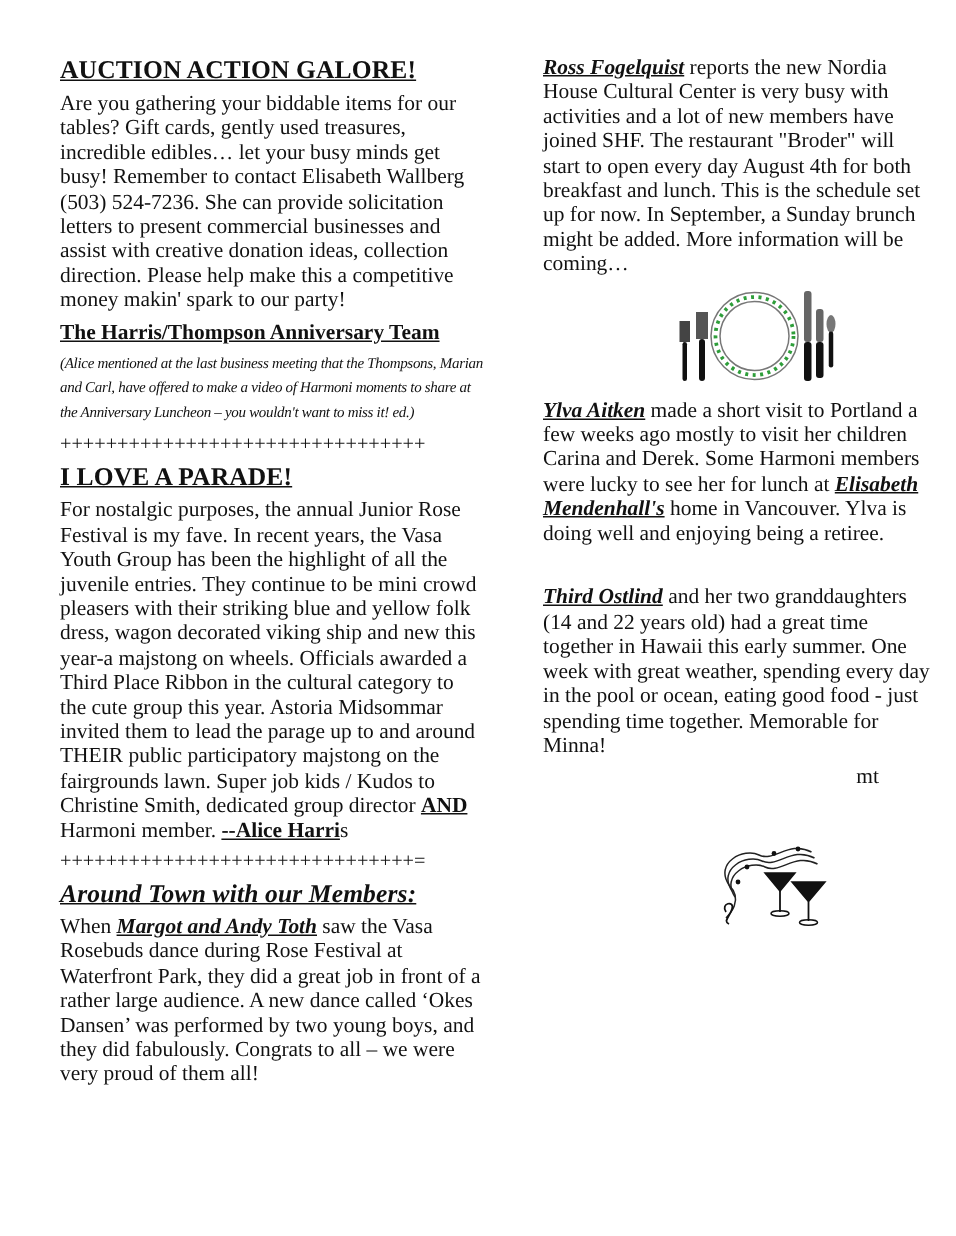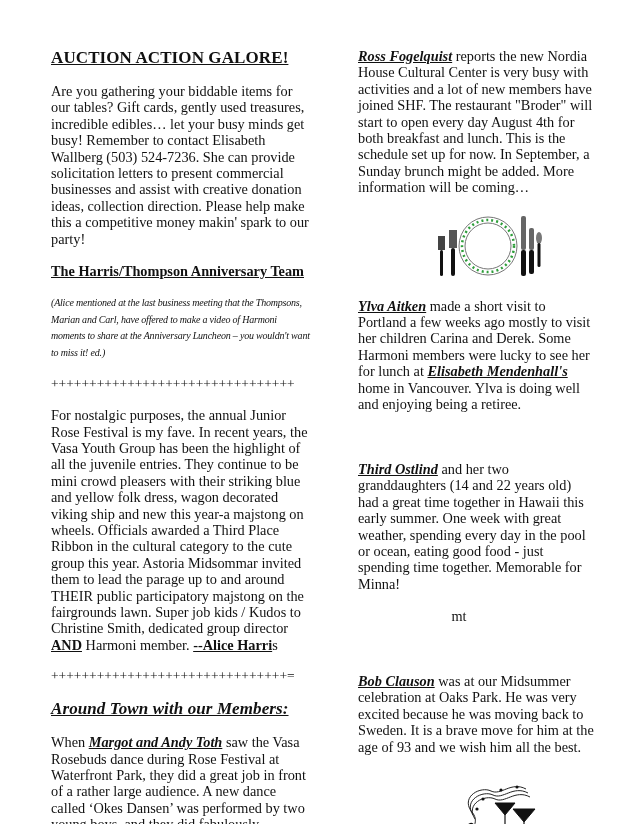--- a/index.html
+++ b/index.html
@@ -3,52 +3,53 @@
 <meta charset="utf-8">
 <style>
   html, body { margin: 0; padding: 0; background: #ffffff; }
   body {
     width: 637px; height: 824px; position: relative; overflow: hidden;
     font-family: "Liberation Serif", "DejaVu Serif", serif;
     color: #111111;
   }
   .col { position: absolute; font-size: 14.3px; line-height: 16.4px; }
   .col-left { left: 35px; top: 32px; width: 292px; }
-  .col-right { left: 342px; top: 32px; width: 268px; }
-  p { margin: 16px; }
+  .col-right { left: 357px; top: 32px; width: 268px; }
+  p { margin: 5px; }
   .heading {
     font-weight: bold; text-decoration: underline; font-size: 17px;
     line-height: 19px; letter-spacing: 0.1px;
   }
   .heading-italic { font-style: italic; }
   .name { font-weight: bold; font-style: italic; text-decoration: underline; }
   .bold { font-weight: bold; text-decoration: underline; }
   .editor-note { font-style: italic; font-size: 10px; line-height: 16.4px; letter-spacing: -0.2px; }
   .divider { letter-spacing: 0px; font-size: 13.5px; line-height: 14px; white-space: nowrap; overflow: hidden; }
   .gap { height: 16.4px; }
-  .sign-off { text-align: center; padding-right: 34px; }
+  .sign-off { text-align: right; padding-right: 34px; }
   .illus { display: flex; justify-content: center; }
   .plate-wrap { height: 70px; margin: 4px 0 6px 0; padding-left: 20px; }
   .cocktail-wrap { height: 70px; margin: 2px 0 4px 0; padding-left: 40px; }
 </style>
 </head>
 <body>
 
 <div class="col col-left">
 
   <section>
     <p class="heading">AUCTION ACTION GALORE!</p>
     <p>Are you gathering your biddable items for our tables? Gift cards, gently used treasures, incredible edibles… let your busy minds get busy! Remember to contact Elisabeth Wallberg (503) 524-7236. She can provide solicitation letters to present commercial businesses and assist with creative donation ideas, collection direction. Please help make this a competitive money makin' spark to our party!</p>
     <p class="bold">The Harris/Thompson Anniversary Team</p>
     <p class="editor-note">(Alice mentioned at the last business meeting that the Thompsons, Marian and Carl, have offered to make a video of Harmoni moments to share at the Anniversary Luncheon – you wouldn't want to miss it!  ed.)</p>
   </section>
 
   <p class="divider">++++++++++++++++++++++++++++++++</p>
 
   <section>
+    <p class="heading">I LOVE A PARADE!</p>
     <p><span>For nostalgic purposes, the annual Junior Rose Festival is my fave. In recent years, the Vasa Youth Group has been the highlight of all the juvenile entries. They continue to be mini crowd pleasers with their striking blue and yellow folk dress, wagon decorated viking ship and new this year-a majstong on wheels. Officials awarded a Third Place Ribbon in the cultural category to the cute group this year. Astoria Midsommar invited them to lead the parage up to and around THEIR public participatory majstong on the fairgrounds lawn. Super job kids / Kudos to Christine Smith, dedicated group director </span><span class="bold">AND</span><span> Harmoni member.  </span><span class="bold">--Alice Harri</span><span>s</span></p>
   </section>
 
   <p class="divider">+++++++++++++++++++++++++++++++=</p>
 
   <section>
     <p class="heading heading-italic">Around Town with our Members:</p>
     <p><span>When </span><span class="name">Margot and Andy Toth</span><span>  saw the Vasa Rosebuds dance during Rose Festival at Waterfront Park, they did a great job in front of a rather large audience. A new dance called ‘Okes Dansen’ was performed by two young boys, and they did fabulously.  Congrats to all – we were very proud of them all!</span></p>
   </section>
 </div>
@@ -98,23 +99,20 @@
 
   <div class="gap"></div>
 
   <section>
     <p><span class="name">Third Ostlind</span><span>  and her two granddaughters (14 and 22 years old) had a great time together in Hawaii this early summer. One week with great weather, spending every day in the pool or ocean, eating good food - just spending time together. Memorable for Minna!</span></p>
     <p class="sign-off">mt</p>
   </section>
 
   <div class="gap"></div>
 
-  <section>
-    <p><span class="name">Bob Clauson</span><span>  was at our Midsummer celebration at Oaks Park. He was very excited because he was moving back to Sweden. It is a brave move for him at the age of 93 and we wish him all the best.</span></p>
-  </section>
 
   <div class="illus cocktail-wrap">
     <svg width="90" height="70" viewBox="0 0 90 70">
 
       <g fill="none" stroke="#222" stroke-width="1">
         <path d="M20 40 C 10 25, 30 15, 40 20 S 60 10, 75 18"></path>
         <path d="M22 44 C 12 29, 32 19, 42 24 S 62 14, 77 22"></path>
         <path d="M24 48 C 14 33, 34 23, 44 28 S 64 18, 79 26"></path>
         <path d="M20 40 C 30 50, 20 60, 18 62"></path>
       </g>

